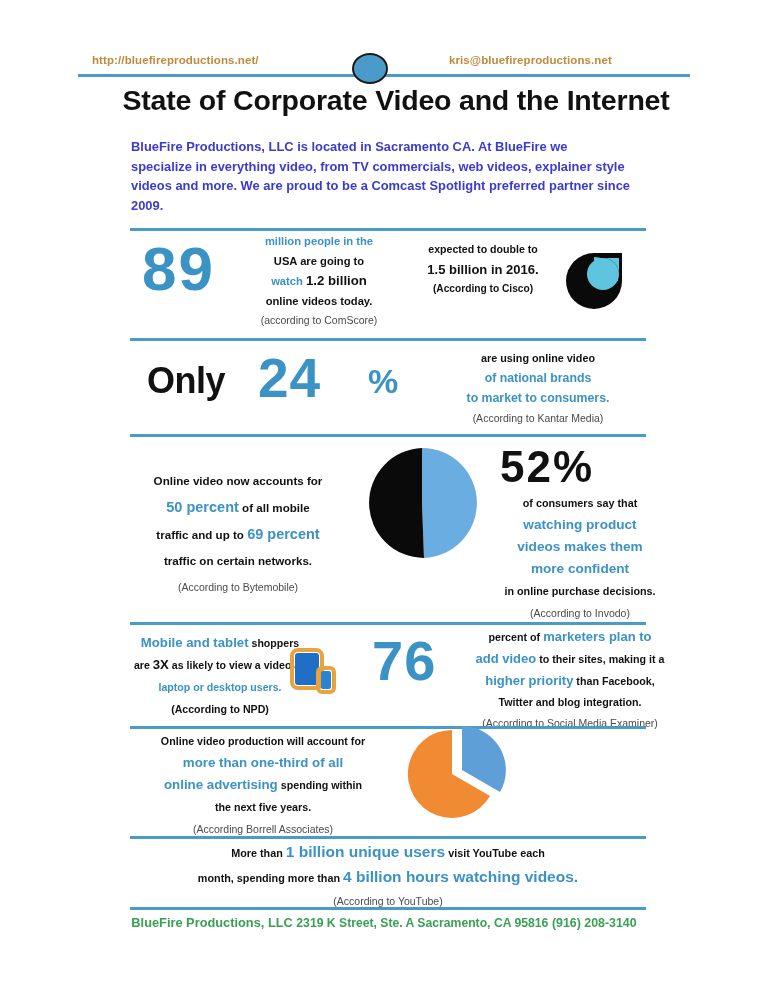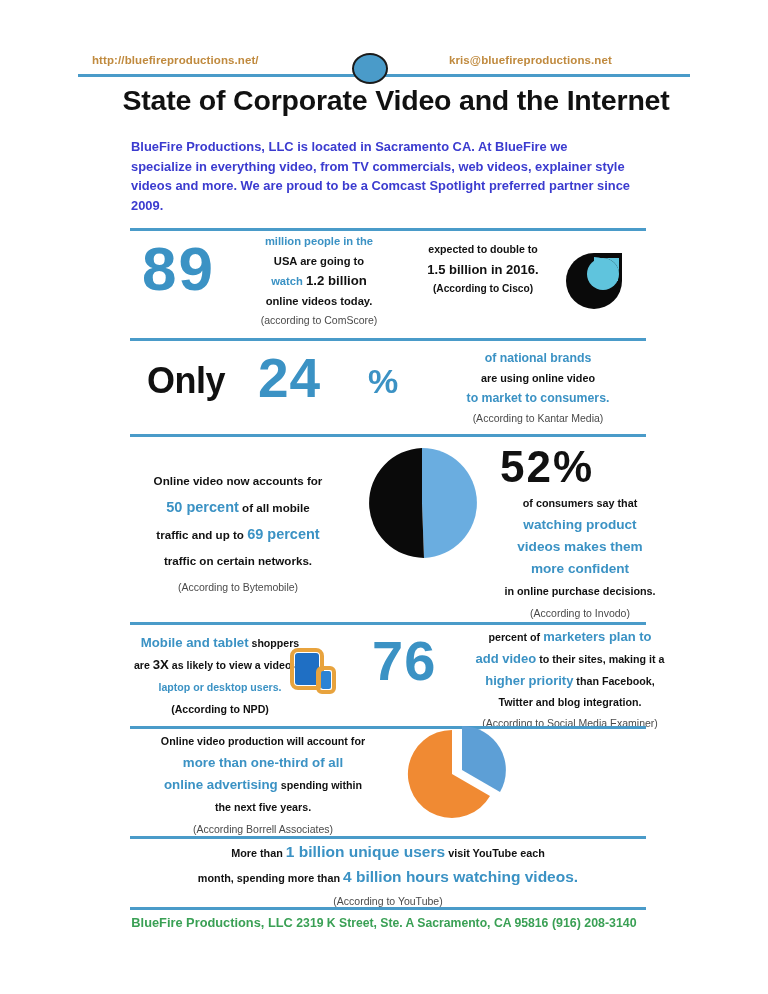--- a/index.html
+++ b/index.html
@@ -345,22 +345,22 @@
     <path d="M37 5 A16 16 0 0 1 53 21 H53 V5 Z" fill="#5fc4dd"></path>
   </svg>
 
   <div class="divider" style="top:338px"></div>
 
   <div class="sec24">
     <div class="only">Only</div>
     <div class="n24">24</div>
     <div class="pct24">%</div>
     <div class="t24">
+      <span class="l black sm">are using online video</span>
       <span class="l blue">of national brands</span>
-      <span class="l black sm">are using online video</span>
       <span class="l blue">to market to consumers.</span>
       <span class="l src">(According to Kantar Media)</span>
     </div>
   </div>
 
   <div class="divider" style="top:434px"></div>
 
   <div class="sec52">
     <div class="t50">
       <span class="l black">Online video now accounts for</span>

